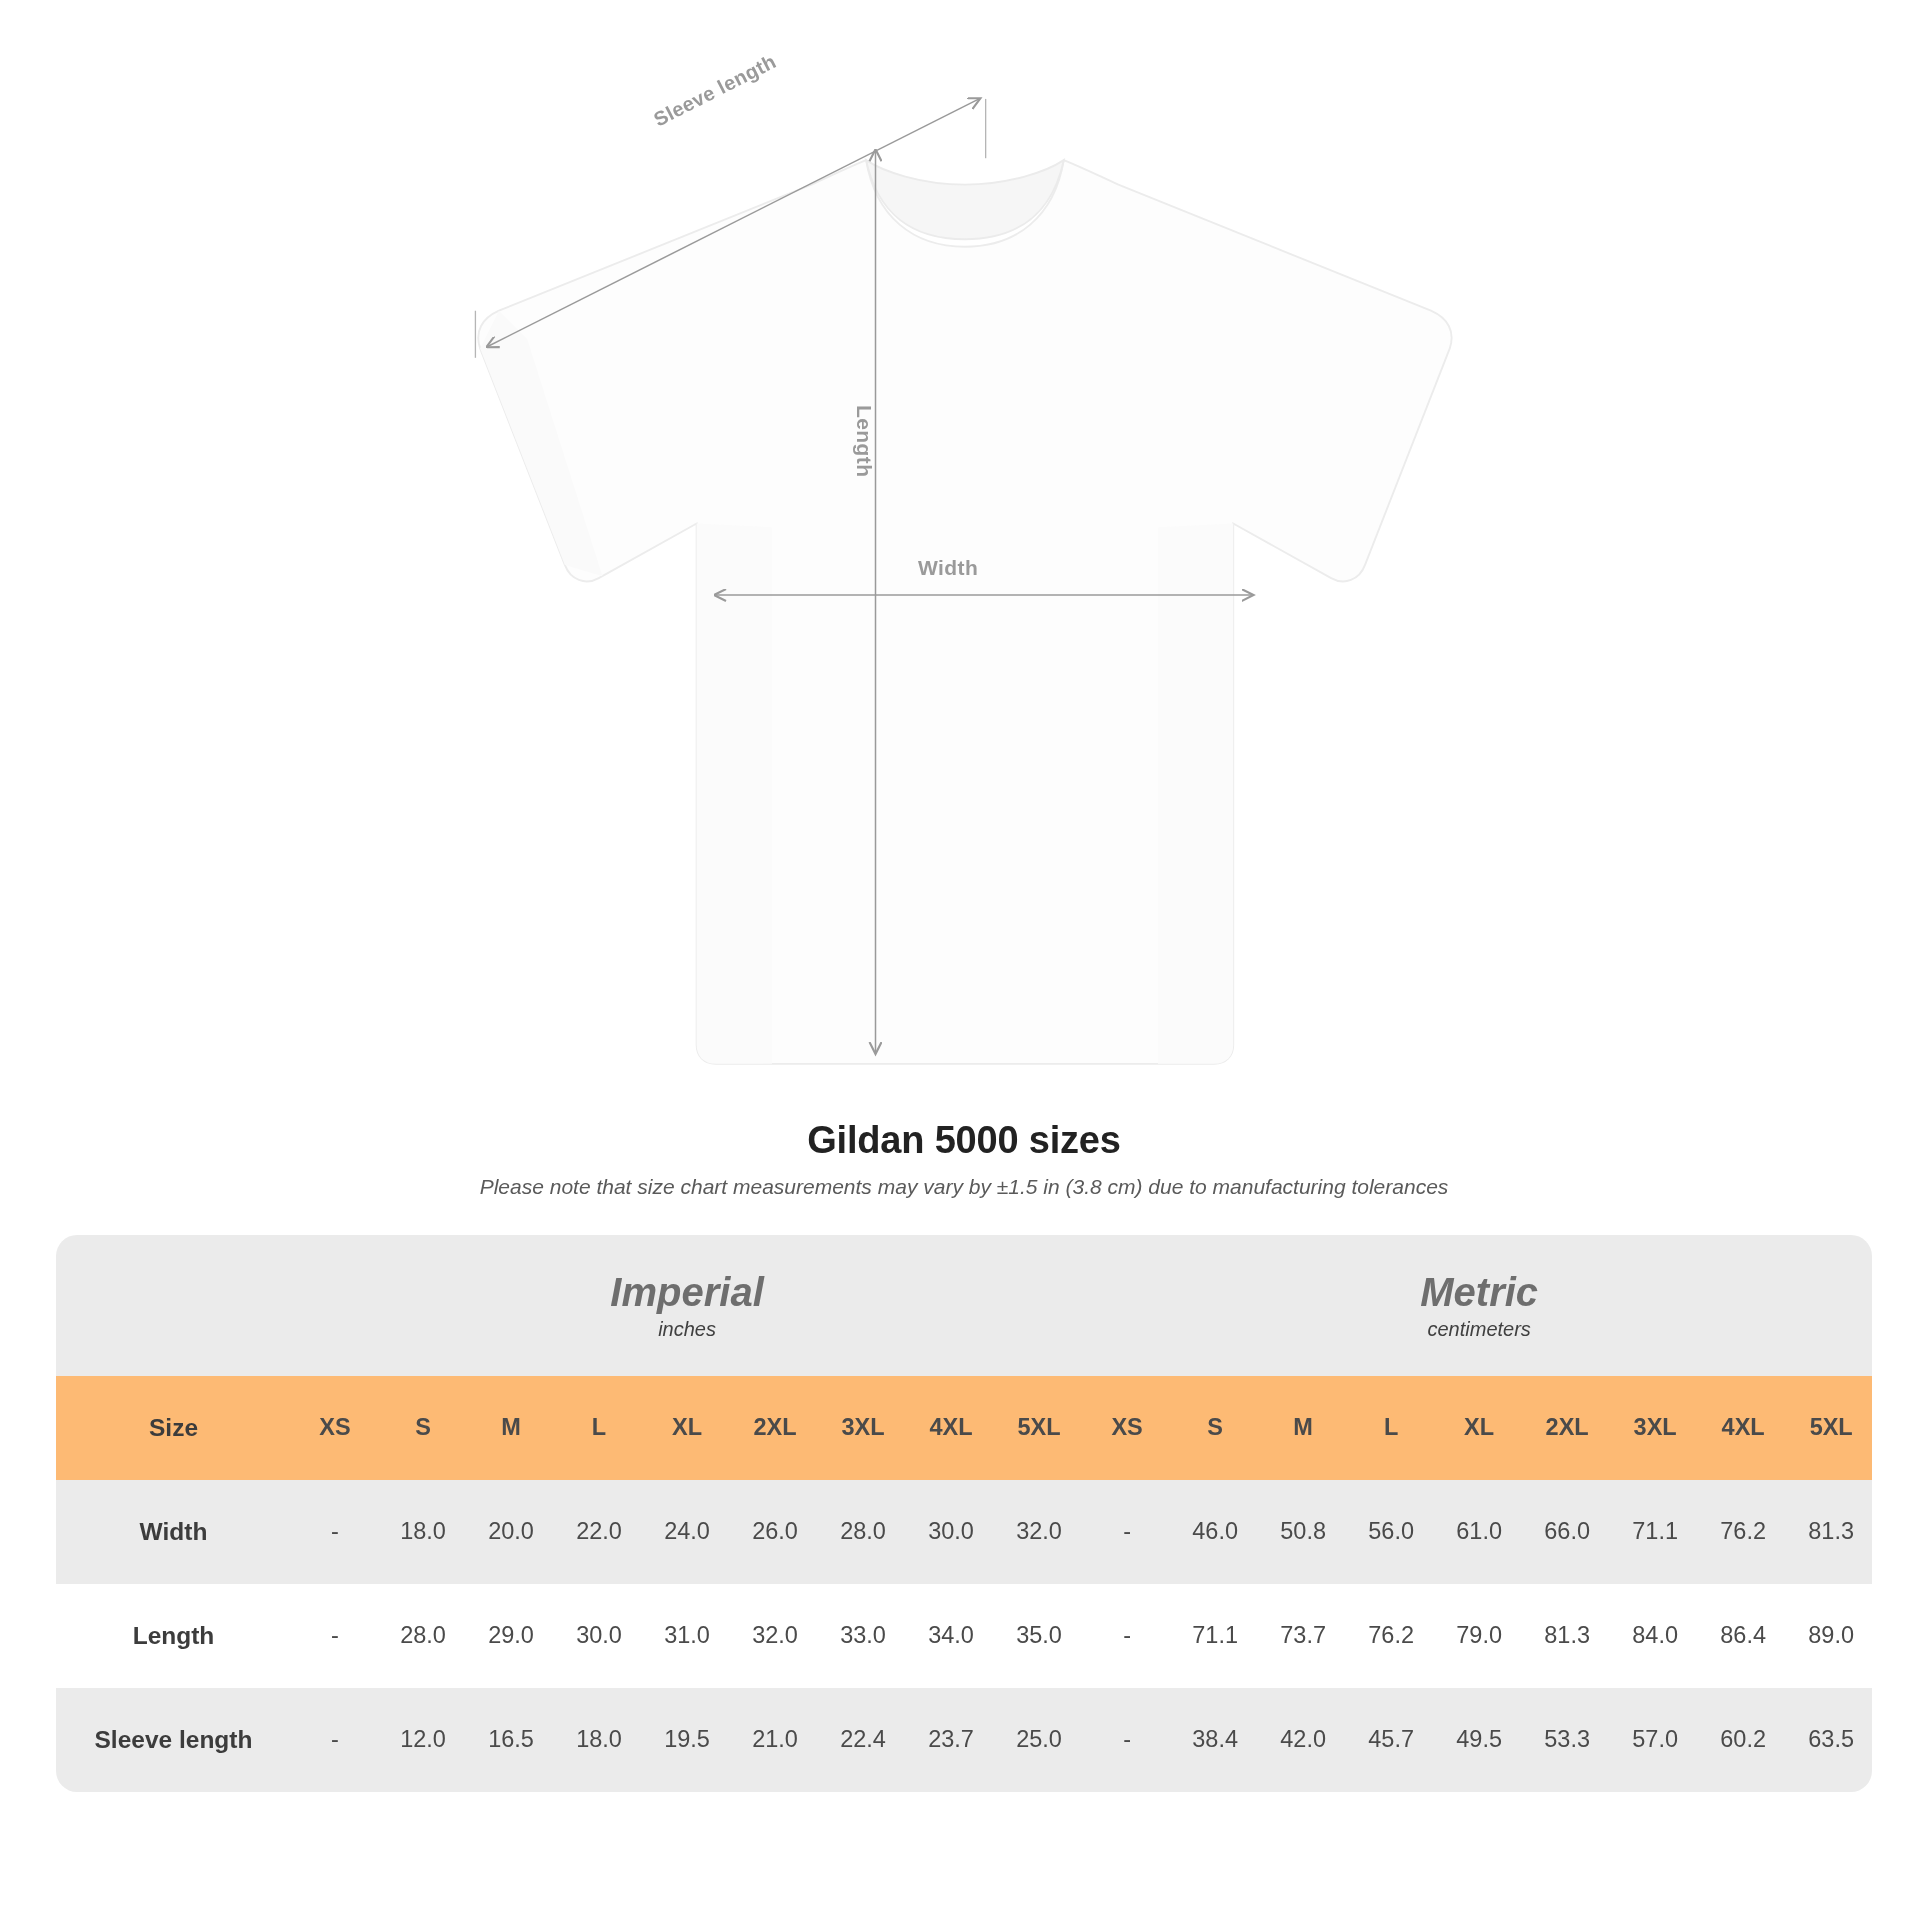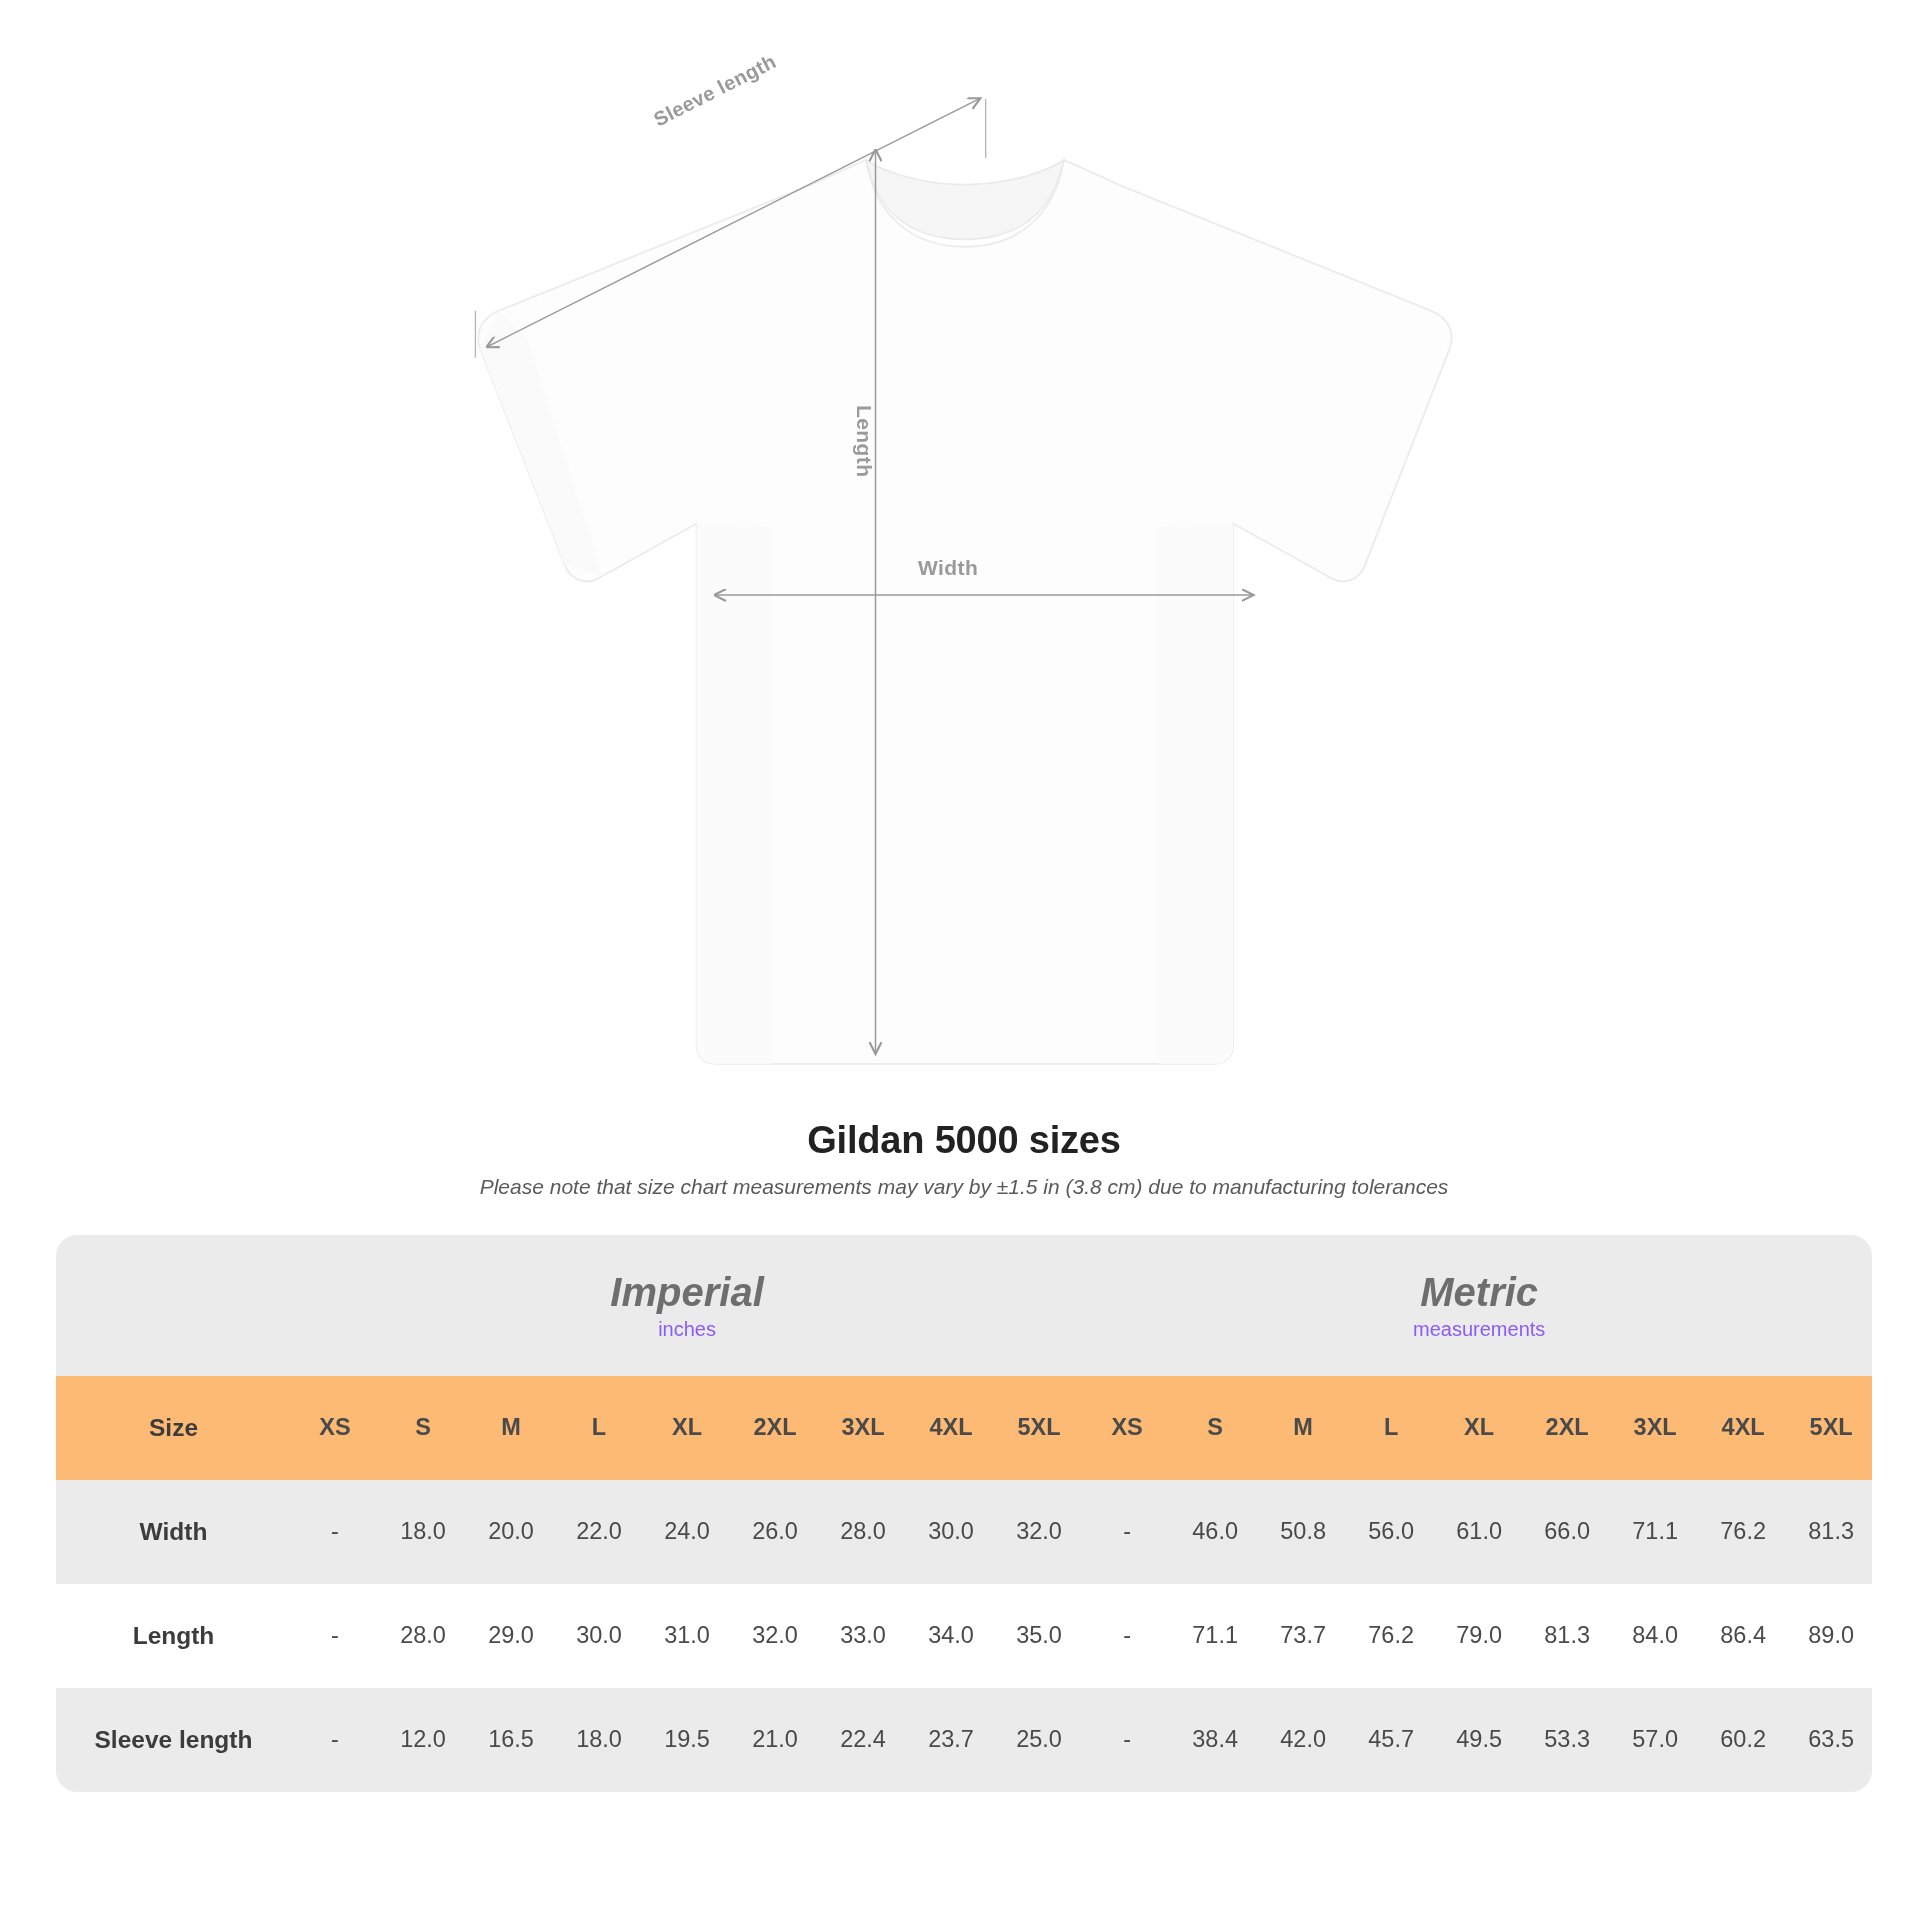--- a/index.html
+++ b/index.html
@@ -103,21 +103,22 @@
   }
   .unit-title {
     font-size: 40px;
     font-weight: bold;
     font-style: italic;
     color: #6e6e6e;
     line-height: 1.15;
   }
   .unit-sub {
     font-size: 20px;
-    color: #8b5cf6;
+    font-style: italic;
+    color: #404040;
     margin-top: 3.8px;
   }
   .hdr-row td {
     background: #fdba74;
     height: 102px;
     font-size: 23.5px;
     font-weight: bold;
     color: #4a4a4a;
   }
   .hdr-row td.rowhead {
@@ -235,21 +236,21 @@
       </colgroup>
       <tbody>
         <tr class="unit-row">
           <td></td>
           <td colspan="9">
             <div class="unit-title">Imperial</div>
             <div class="unit-sub">inches</div>
           </td>
           <td colspan="9">
             <div class="unit-title">Metric</div>
-            <div class="unit-sub">measurements</div>
+            <div class="unit-sub">centimeters</div>
           </td>
         </tr>
 
         <tr class="hdr-row">
           <td class="rowhead">Size</td>
           <td>XS</td>
           <td>S</td>
           <td>M</td>
           <td>L</td>
           <td>XL</td>

